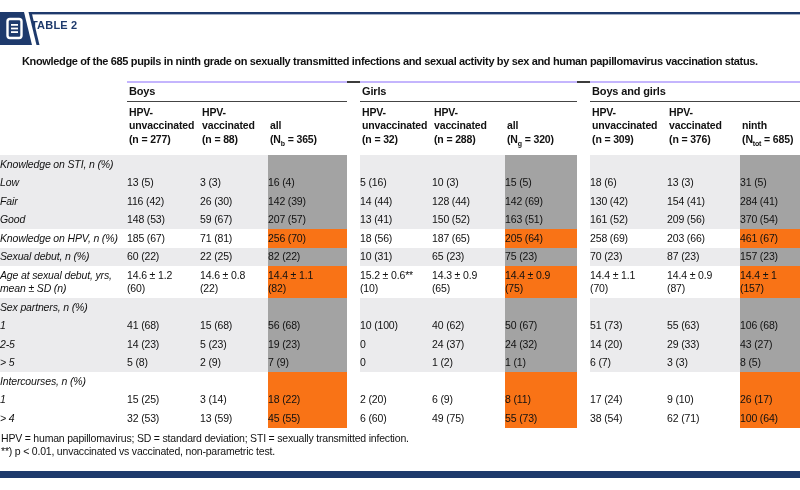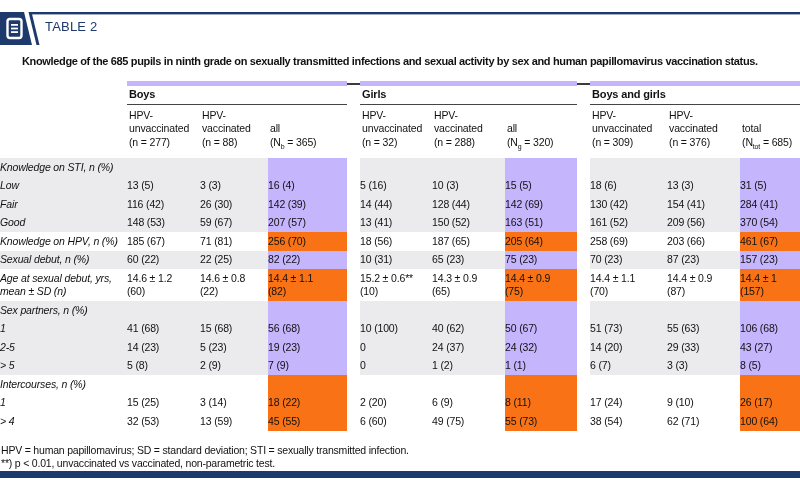--- a/index.html
+++ b/index.html
@@ -1,47 +1,47 @@
 <!DOCTYPE html>
 <html><head>
 <meta charset="utf-8">
 <style>
   html,body{margin:0;padding:0;background:#fff;}
   .page{position:relative;width:800px;height:490px;background:#fff;overflow:hidden;
         font-family:"Liberation Sans","DejaVu Sans",sans-serif;color:#111;}
   
   .banner{position:relative;height:46px;}
   .banner svg{position:absolute;left:0;top:12px;}
-  .banner-label{position:absolute;left:45px;top:19px;font-size:13px;font-weight:normal;
+  .banner-label{position:absolute;left:31px;top:19px;font-size:11px;font-weight:bold;
         color:#1e3a6c;letter-spacing:.2px;}
   
   .caption{margin:8px 2px 0 2px;font-size:11px;font-weight:bold;letter-spacing:-0.35px;
         line-height:14px;white-space:nowrap;padding-left:20px;}
   
   table.data{margin-top:13px;width:800px;table-layout:fixed;border-collapse:collapse;}
   table.data td,table.data th{font-size:10.5px;line-height:13.5px;letter-spacing:-0.15px;
         padding:2.5px 0;vertical-align:top;text-align:left;font-weight:normal;}
   tr.ghead th{font-size:11px;font-weight:bold;vertical-align:bottom;padding:2px 0 2px 2px;
-        border-top:5px solid #c4b5fd;border-bottom:1px solid #444;}
+        border-top:2px solid #c4b5fd;border-bottom:1px solid #444;}
   tr.ghead td.gh-gut{border-top:2px solid #3c3c3c;padding:0;}
-  tr.chead th{font-weight:normal;padding:4px 0 5px 2px;}
+  tr.chead th{font-weight:bold;padding:4px 0 5px 2px;}
   .pre{white-space:pre-line;}
   sub{font-size:7px;}
   td.lbl{padding-left:6px;white-space:pre-line;font-style:italic;}
   td.sec{font-style:italic;}
   td.num{text-align:right;white-space:pre-line;}
   .c0{padding-right:12px}.c1{padding-right:15px}.c2{padding-right:21px}
   .c3{padding-right:30px}.c4{padding-right:30px}.c5{padding-right:27px}
   .c6{padding-right:36px}.c7{padding-right:34px}.c8{padding-right:15px}
   tr.gray td{background:#ebebed;}
   td.lav{background:#f97316;}
-  tr.gray td.lav{background:#c4b5fd;}
+  tr.gray td.lav{background:#a3a3a3;}
   td.gut{background:#fff !important;padding:0;}
   
-  .footnotes{margin-top:13px;}
+  .footnotes{margin-top:4px;}
   .footnote{font-size:10.5px;line-height:12.5px;letter-spacing:-0.2px;margin:0 0 1px 1px;}
   .bottombar{position:absolute;left:0;top:471px;width:800px;height:7px;background:#1e3a6c;}
 </style>
 </head>
 <body>
 
 <div class="page">
 
   <div class="banner">
     <svg width="800" height="34" viewBox="0 0 800 34">
@@ -123,21 +123,21 @@
 unvaccinated</div>
           <div><span>(n = 309)</span><sub></sub><span></span></div>
         </th>
         <th>
           <div class="pre">HPV-
 vaccinated</div>
           <div><span>(n = 376)</span><sub></sub><span></span></div>
         </th>
         <th>
           <div class="pre">
-total</div>
+ninth</div>
           <div><span>(N</span><sub>tot</sub><span> = 685)</span></div>
         </th>
       </tr>
     </thead>
     <tbody>
         <tr class="gray">
           <td class="lbl sec">Knowledge on STI, n (%)</td>
           <td class="num c0"></td>
           <td class="num c1"></td>
           <td class="num c2 lav"></td>

